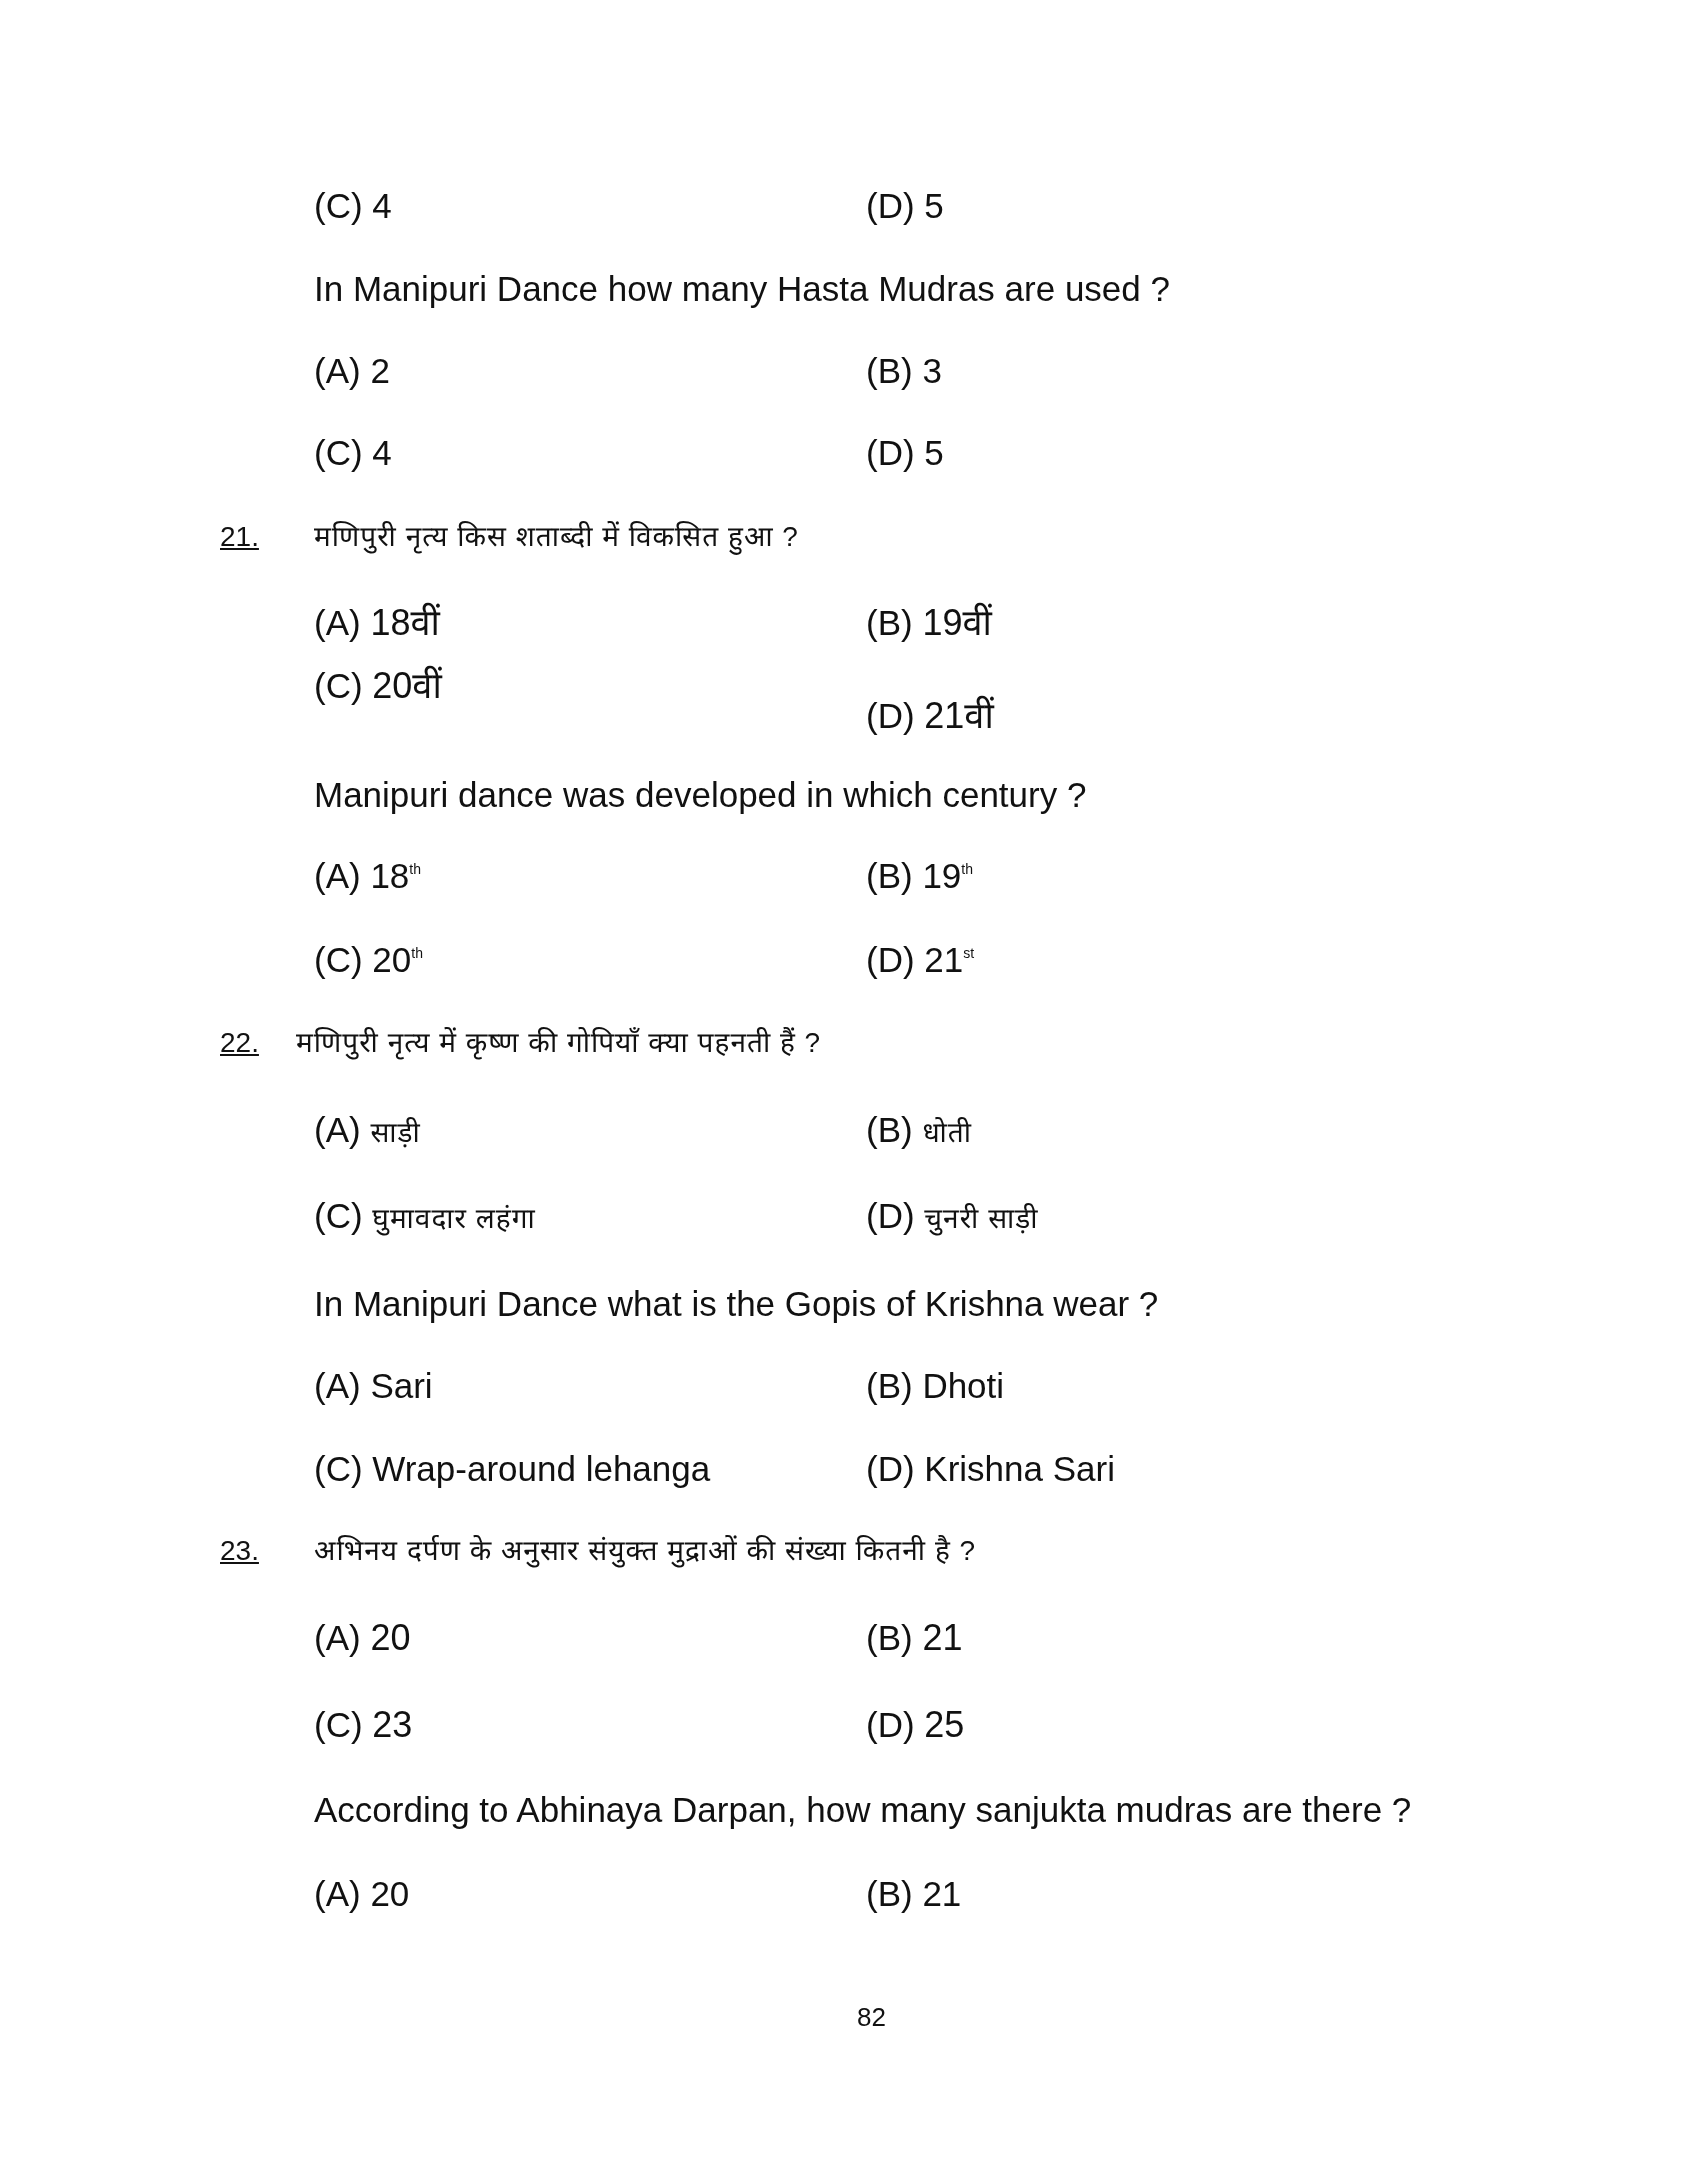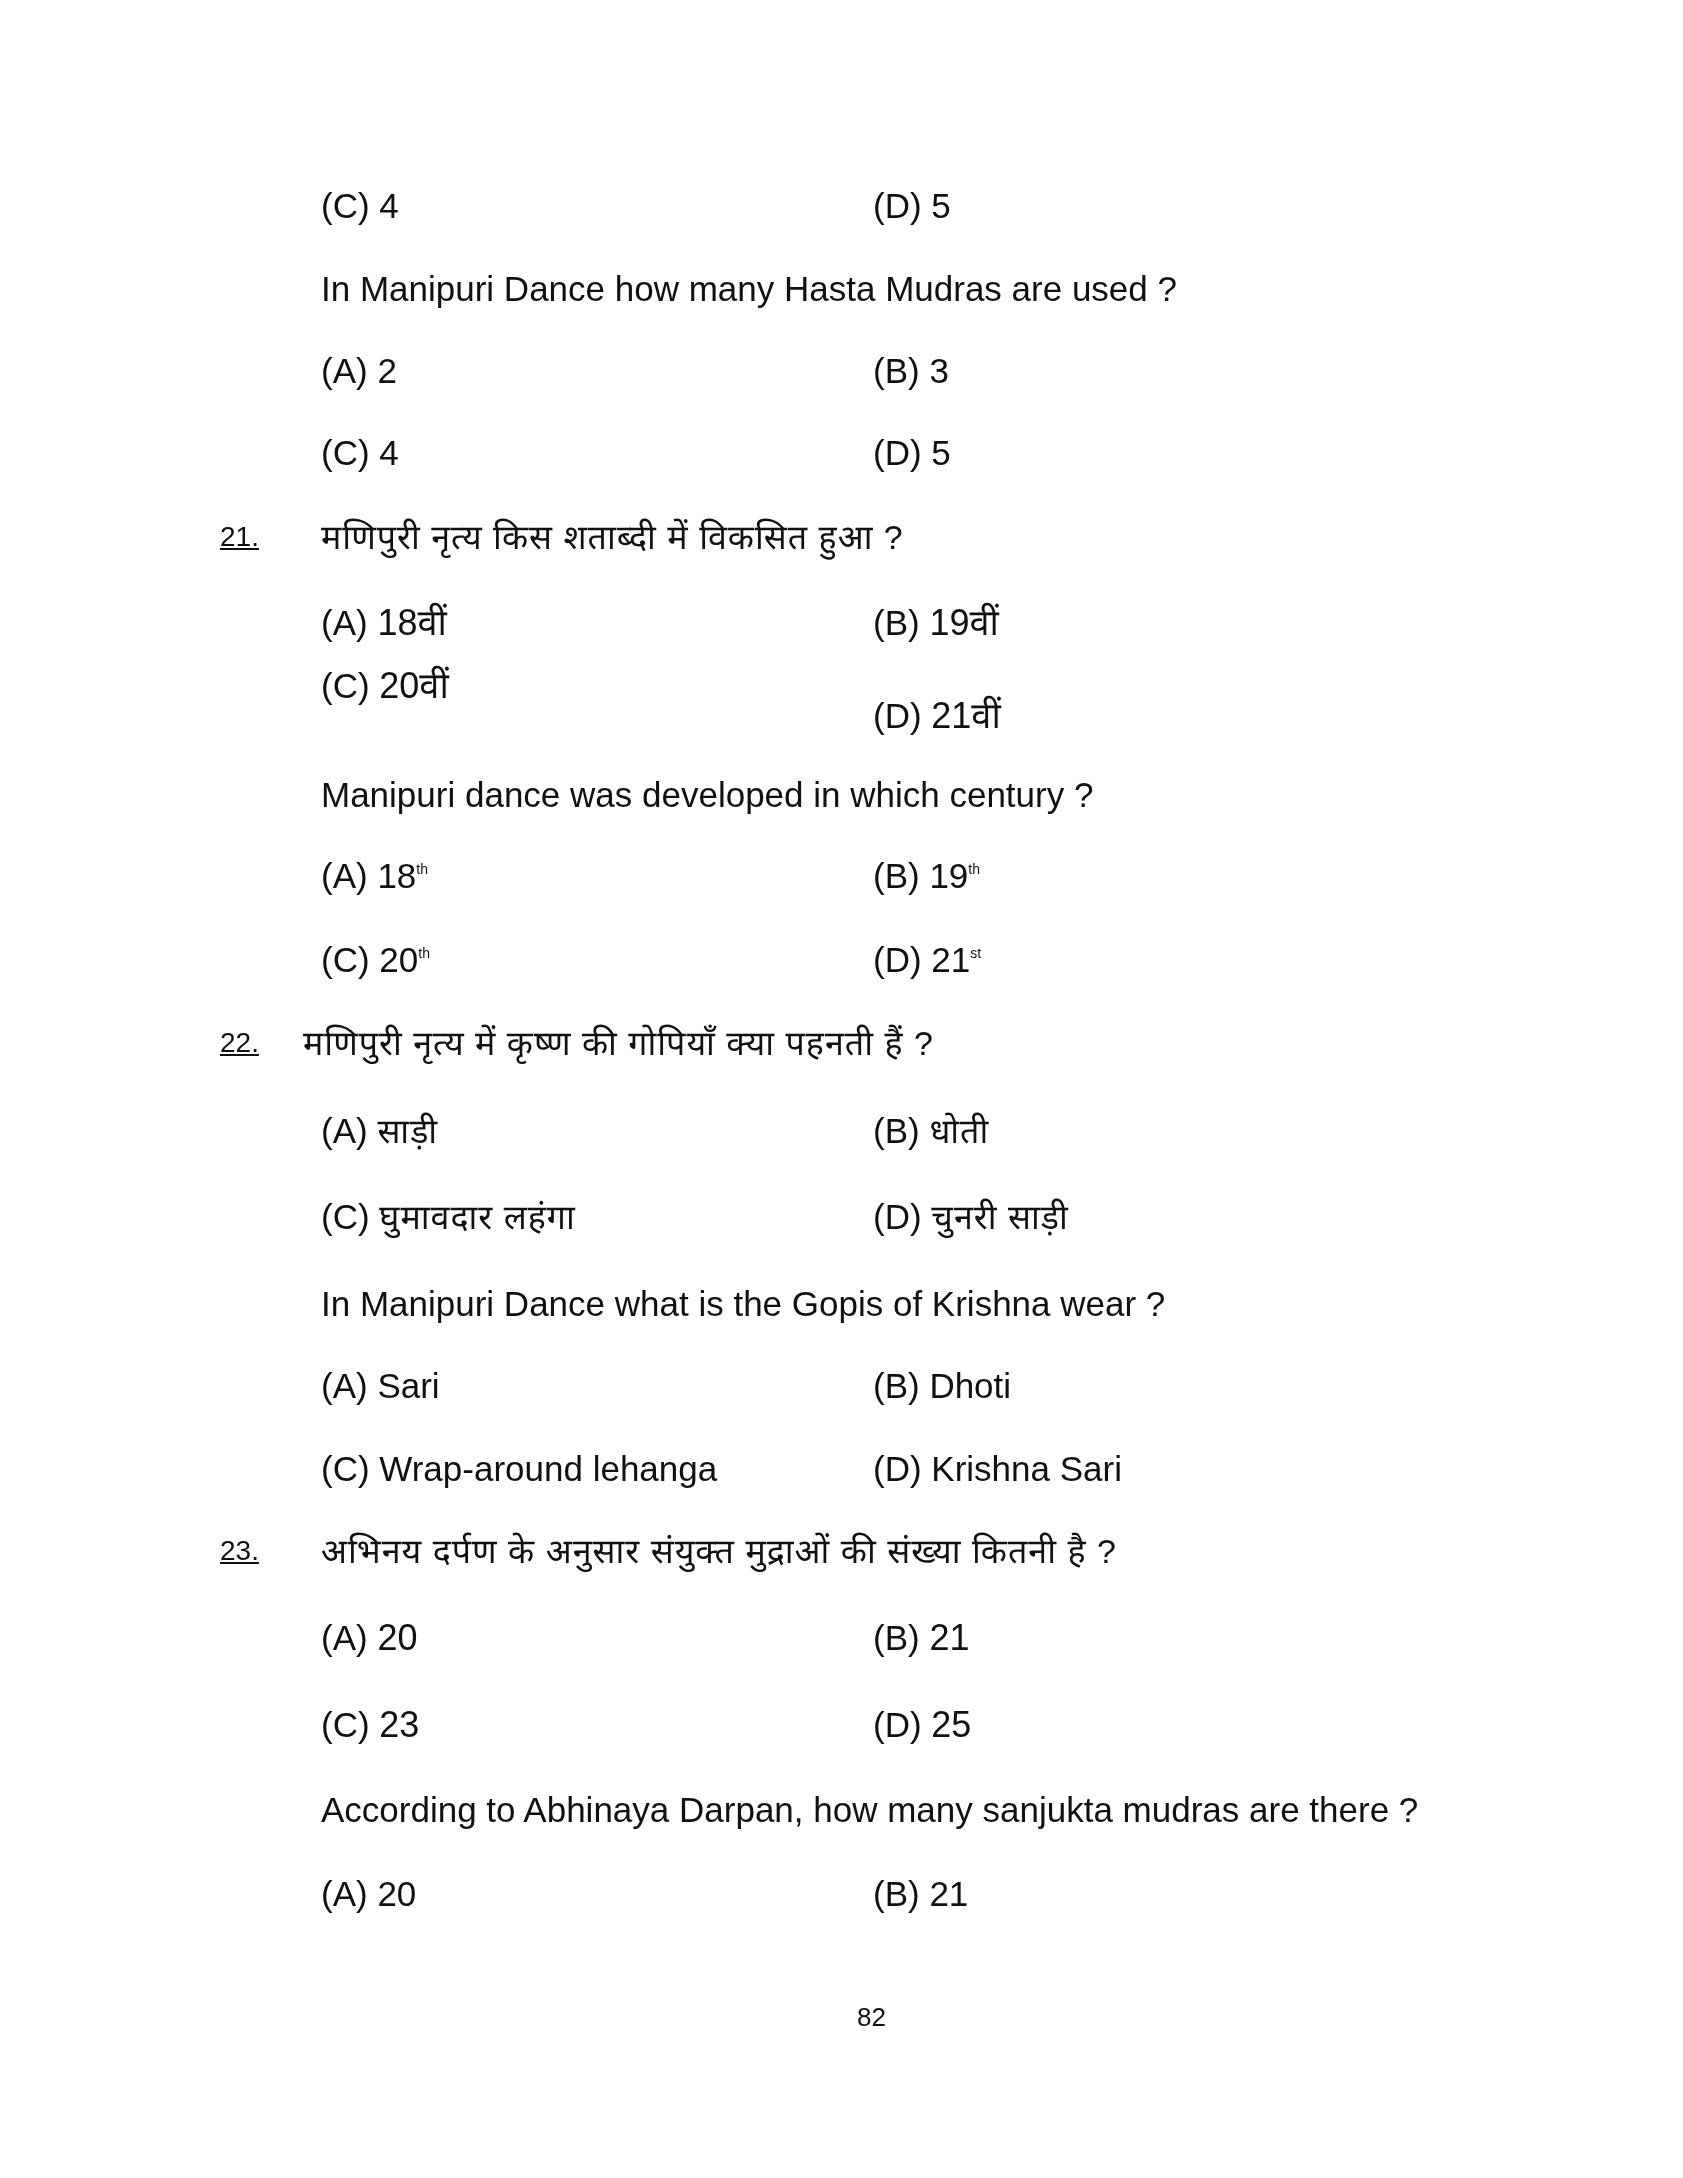--- a/index.html
+++ b/index.html
@@ -1,19 +1,19 @@
 <!DOCTYPE html>
 <html><head>
 <meta charset="utf-8">
 <style>
   html, body { margin:0; padding:0; background:#ffffff; }
   body { width:1683px; height:2178px; position:relative; overflow:hidden;
          font-family:"Liberation Sans", sans-serif; color:#111; }
-  .line { position:absolute; font-size:35px; line-height:40px; white-space:nowrap; transform:translateY(-50%);margin-left:7px; }
-  .hi { font-size:34px; letter-spacing:1px; }
+  .line { position:absolute; font-size:35px; line-height:40px; white-space:nowrap; transform:translateY(-50%); }
+  .hi { font-size:28px; letter-spacing:1px; }
   .small { font-size:36px; }
   sup { font-size:14px; vertical-align:14px; line-height:0; }
   .qnum { position:absolute; font-size:28px; transform:translateY(-50%);text-decoration:underline; }
   .pageno { position:absolute; left:0; width:1743px; text-align:center; font-size:26px; top:2002px; }
 </style>
 </head>
 <body>
 
 <div class="line" style="left:314px;top:206px">(C) 4</div>
 <div class="line" style="left:866px;top:206px">(D) 5</div>

